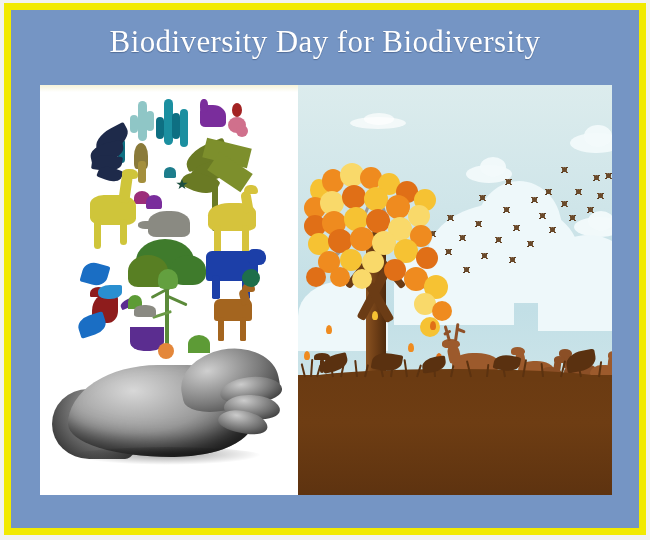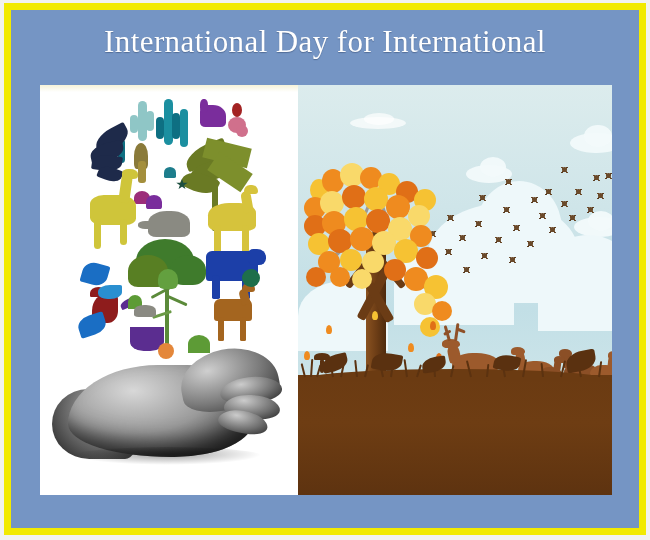--- a/index.html
+++ b/index.html
@@ -287,21 +287,21 @@
   
 </style>
 </head>
 <body>
 
 <div id="poster">
   <div id="frame"></div>
 
   <div id="canvas">
 
-    <div id="title">International Day for International</div>
+    <div id="title">Biodiversity Day for Biodiversity</div>
 
     <div id="images">
 
       <div class="panel" id="panel-left">
         <div class="cream-top"></div>
 
         <div id="collage">
           <div class="dome"></div>
 
           <div class="blob cactus pale" style="left:66px;top:2px;width:9px;height:40px;"></div>

